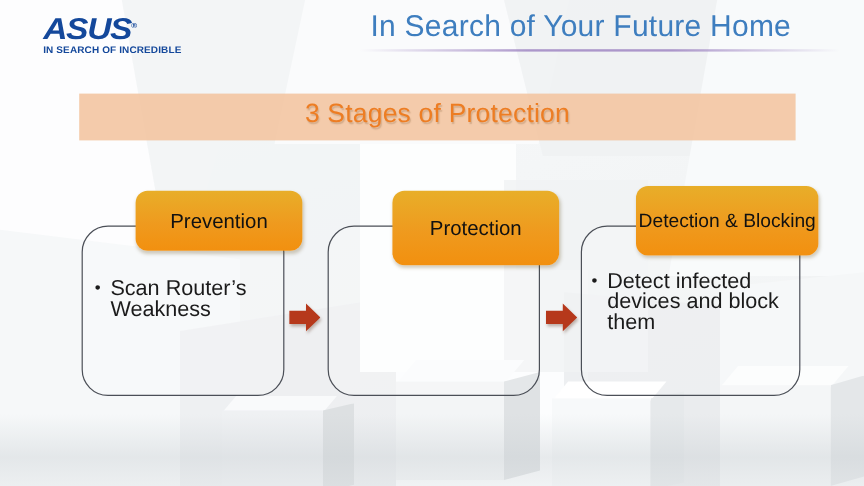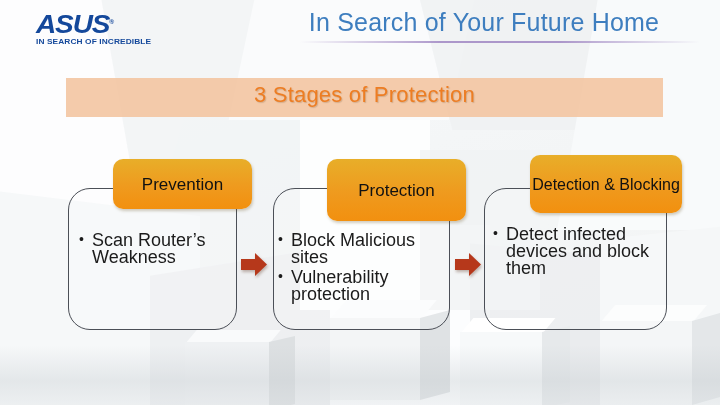--- a/index.html
+++ b/index.html
@@ -285,24 +285,20 @@
   </ul>
 
   <div class="arrow" id="arrow-1">
     <svg width="26" height="25" viewBox="0 0 26 25" xmlns="http://www.w3.org/2000/svg">
       <polygon points="0,7 14,7 14,1 26,12.5 14,24 14,18 0,18" fill="#B6381B"></polygon>
     </svg>
   </div>
 
   <div class="stage-box" id="box-2"></div>
   <div class="stage-header" id="header-2">Protection</div>
-  <ul class="bullets" id="bullets-2">
-    <li>Block Malicious sites</li>
-    <li>Vulnerability protection</li>
-  </ul>
 
   <div class="arrow" id="arrow-2">
     <svg width="26" height="25" viewBox="0 0 26 25" xmlns="http://www.w3.org/2000/svg">
       <polygon points="0,7 14,7 14,1 26,12.5 14,24 14,18 0,18" fill="#B6381B"></polygon>
     </svg>
   </div>
 
   <div class="stage-box" id="box-3"></div>
   <div class="stage-header" id="header-3">Detection &amp; Blocking</div>
   <ul class="bullets" id="bullets-3">

